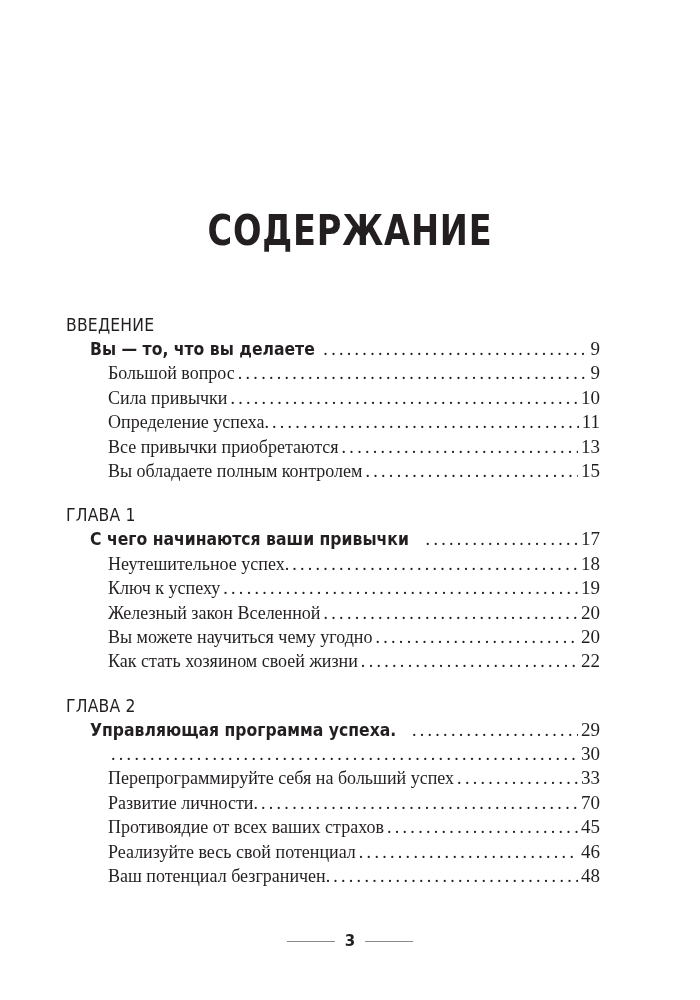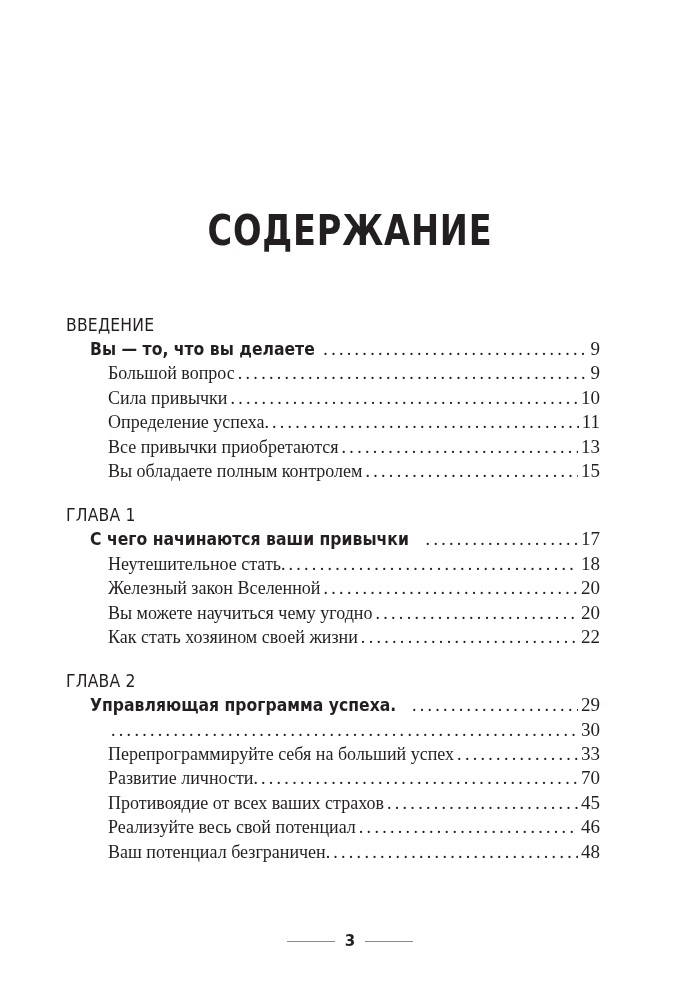--- a/index.html
+++ b/index.html
@@ -161,23 +161,28 @@
   </div>
 
   <div class="section">
     <div class="section-label">ГЛАВА 1</div>
     <div class="entry chapter">
       <span class="title">С чего начинаются ваши привычки</span>
       <span class="leader"></span>
       <span class="page">17</span>
     </div>
     <div class="entry sub">
-      <span class="title">Неутешительное стать.</span>
+      <span class="title">Неутешительное успех.</span>
       <span class="leader"></span>
       <span class="page">18</span>
+    </div>
+    <div class="entry sub">
+      <span class="title">Ключ к успеху</span>
+      <span class="leader"></span>
+      <span class="page">19</span>
     </div>
     <div class="entry sub">
       <span class="title">Железный закон Вселенной</span>
       <span class="leader"></span>
       <span class="page">20</span>
     </div>
     <div class="entry sub">
       <span class="title">Вы можете научиться чему угодно</span>
       <span class="leader"></span>
       <span class="page">20</span>

